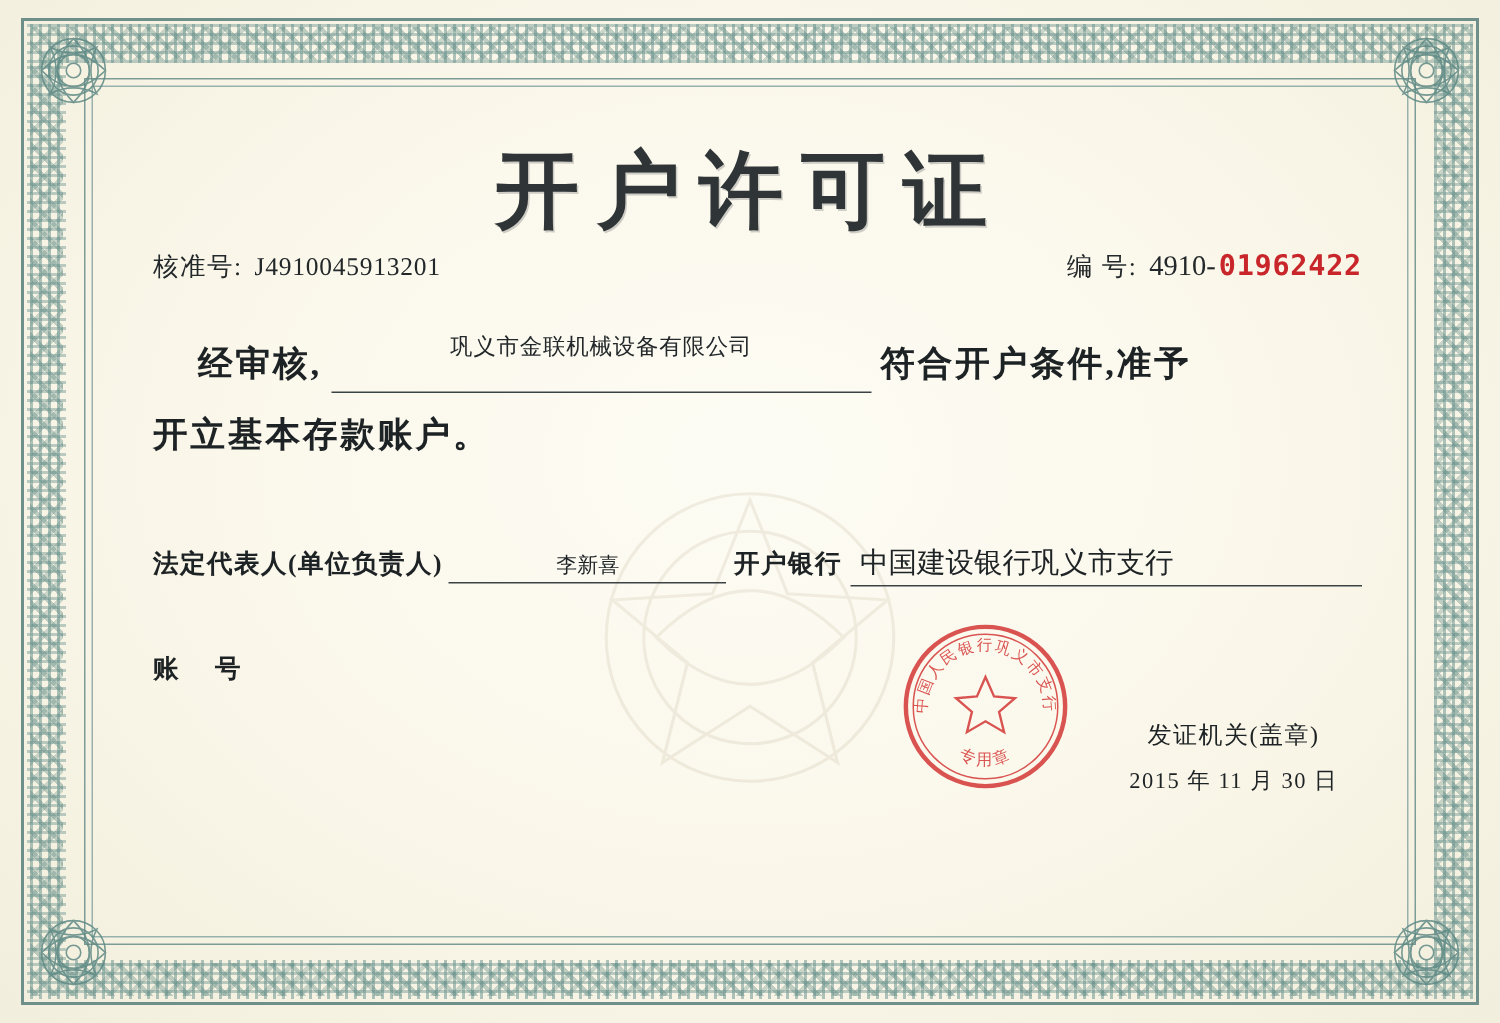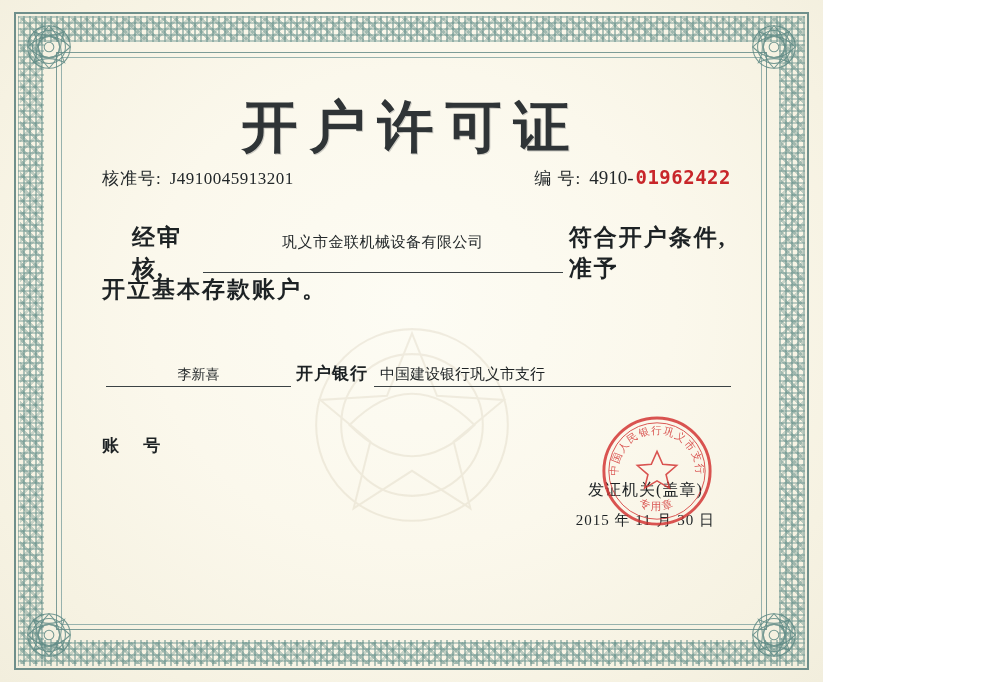--- a/index.html
+++ b/index.html
@@ -10,21 +10,21 @@
   body {
     width: 1000px;
     height: 682px;
     overflow: hidden;
     font-family: "Liberation Serif", serif;
   }
 
   
   .certificate {
     position: relative;
-    width: 823px;
+    width: 1000px;
     height: 682px;
     box-sizing: border-box;
     background:
       radial-gradient(ellipse at 50% 45%, #fdfcf4 0%, #fbf8ec 45%, #f6f2e2 80%, #f2eedd 100%);
   }
 
   
   .border-outer {
     position: absolute;
     left: 14px; top: 12px; right: 14px; bottom: 12px;
@@ -220,21 +220,21 @@
     font-size: 14px;
     font-weight: normal;
     padding-bottom: 2px;
   }
   .row-legal .lbl2 { letter-spacing: 1px; white-space: nowrap; margin-left: 1px; }
   .fill-bank {
     flex: 1 1 auto;
     margin-left: 6px;
     border-bottom: 1px solid #3b4244;
     text-align: left;
-    font-size: 15px;
+    font-size: 19px;
     font-weight: normal;
     padding: 0 0 2px 6px;
   }
 
   .row-account {
     position: absolute;
     top: 372px;
     left: 36px;
     right: 26px;
     display: flex;
@@ -366,20 +366,21 @@
 
     <div class="body-line1">
       <span class="lead">经审核,</span>
       <span class="fill-company">巩义市金联机械设备有限公司</span>
       <span class="tail">符合开户条件,准予</span>
     </div>
 
     <div class="body-line2">开立基本存款账户。</div>
 
     <div class="row-legal">
+      <span class="lbl">法定代表人(单位负责人)</span>
       <span class="fill-legal">李新喜</span>
       <span class="lbl2">开户银行</span>
       <span class="fill-bank">中国建设银行巩义市支行</span>
     </div>
 
     <div class="row-account">
       <span class="lbl">账 号</span>
     </div>
 
     <div class="issuer-block">

